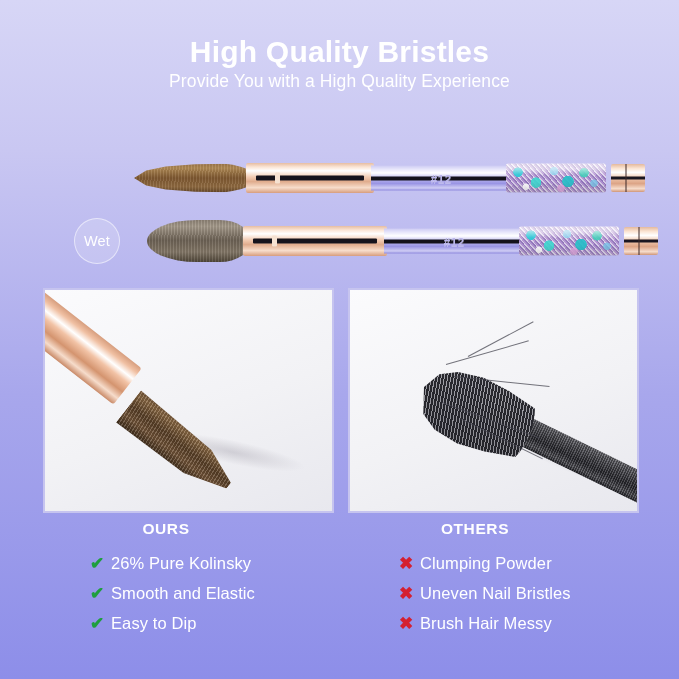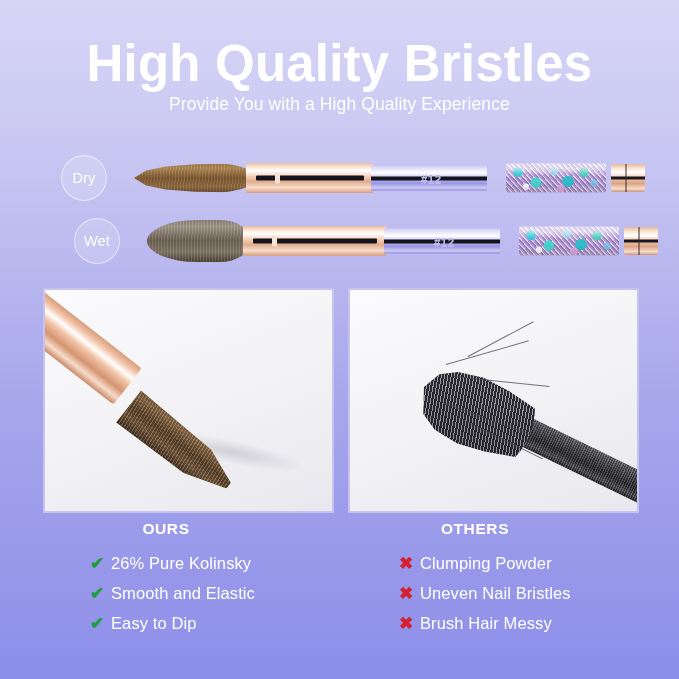--- a/index.html
+++ b/index.html
@@ -6,21 +6,21 @@
   html,body { width:679px; height:679px; }
   body {
     font-family:"Liberation Sans", sans-serif;
     background:linear-gradient(180deg,#d7d6f6 0%,#c9c7f2 22%,#a8a7ec 58%,#8d8ee9 100%);
     position:relative; overflow:hidden;
   }
 
   
   .header { position:absolute; left:0; top:36px; width:679px; text-align:center; }
   .title {
-    font-size:51px; font-weight:700; color:#ffffff; letter-spacing:.2px;
+    font-size:30px; font-weight:700; color:#ffffff; letter-spacing:.2px;
     line-height:1.08; white-space:nowrap;
   }
   .subtitle {
     margin-top:3px; font-size:17.5px; color:#ffffff; font-weight:400;
     letter-spacing:.1px; white-space:nowrap;
   }
 
   
   .brush-row { position:absolute; left:0; width:679px; height:66px; }
   .brush-row.dry { top:145px; }
@@ -77,21 +77,21 @@
   .wet-fl { left:112px; width:124px; }
   .ferrule-dot {
     position:absolute; top:50%; transform:translateY(-50%);
     width:5px; height:11px; background:#f6e2d2; border-radius:1px;
   }
   .dry-fd { left:147px; } .wet-fd { left:131px; }
 
   
   .handle {
     position:absolute; left:243px; top:50%; transform:translateY(-50%);
-    width:116px; height:25px;
+    width:135px; height:25px;
     background:linear-gradient(180deg,#cdcbf3 0%,#e9e8fb 16%,#ffffff 30%,#b9b5ee 52%,#9a95e4 72%,#cfcdf4 90%,#8f8ade 100%);
     padding-left:13px;
   }
   .handle .hline {
     position:absolute; left:0; top:50%; transform:translateY(-50%);
     width:100%; height:4px; background:#14121b;
   }
   .handle .hnum {
     position:absolute; left:52%; top:50%; transform:translate(-50%,-50%);
     font-size:11.5px; color:#b9b4ea; font-weight:700; letter-spacing:.5px;
@@ -206,23 +206,20 @@
 </style>
 </head>
 <body>
 
 <div class="header">
   <div class="title">High Quality Bristles</div>
   <div class="subtitle">Provide You with a High Quality Experience</div>
 </div>
 
 <div class="brush-row dry">
-  <div class="badge">
-    <span>Dry</span>
-  </div>
   <div class="brush">
     <div class="bristle dry-b"></div>
     <div class="ferrule dry-f"></div>
     <div class="ferrule-line dry-fl"></div>
     <div class="ferrule-dot dry-fd"></div>
     <div class="handle">
       <div class="hline"></div>
       <div class="hnum">#12</div>
     </div>
     <div class="glitter"></div>

